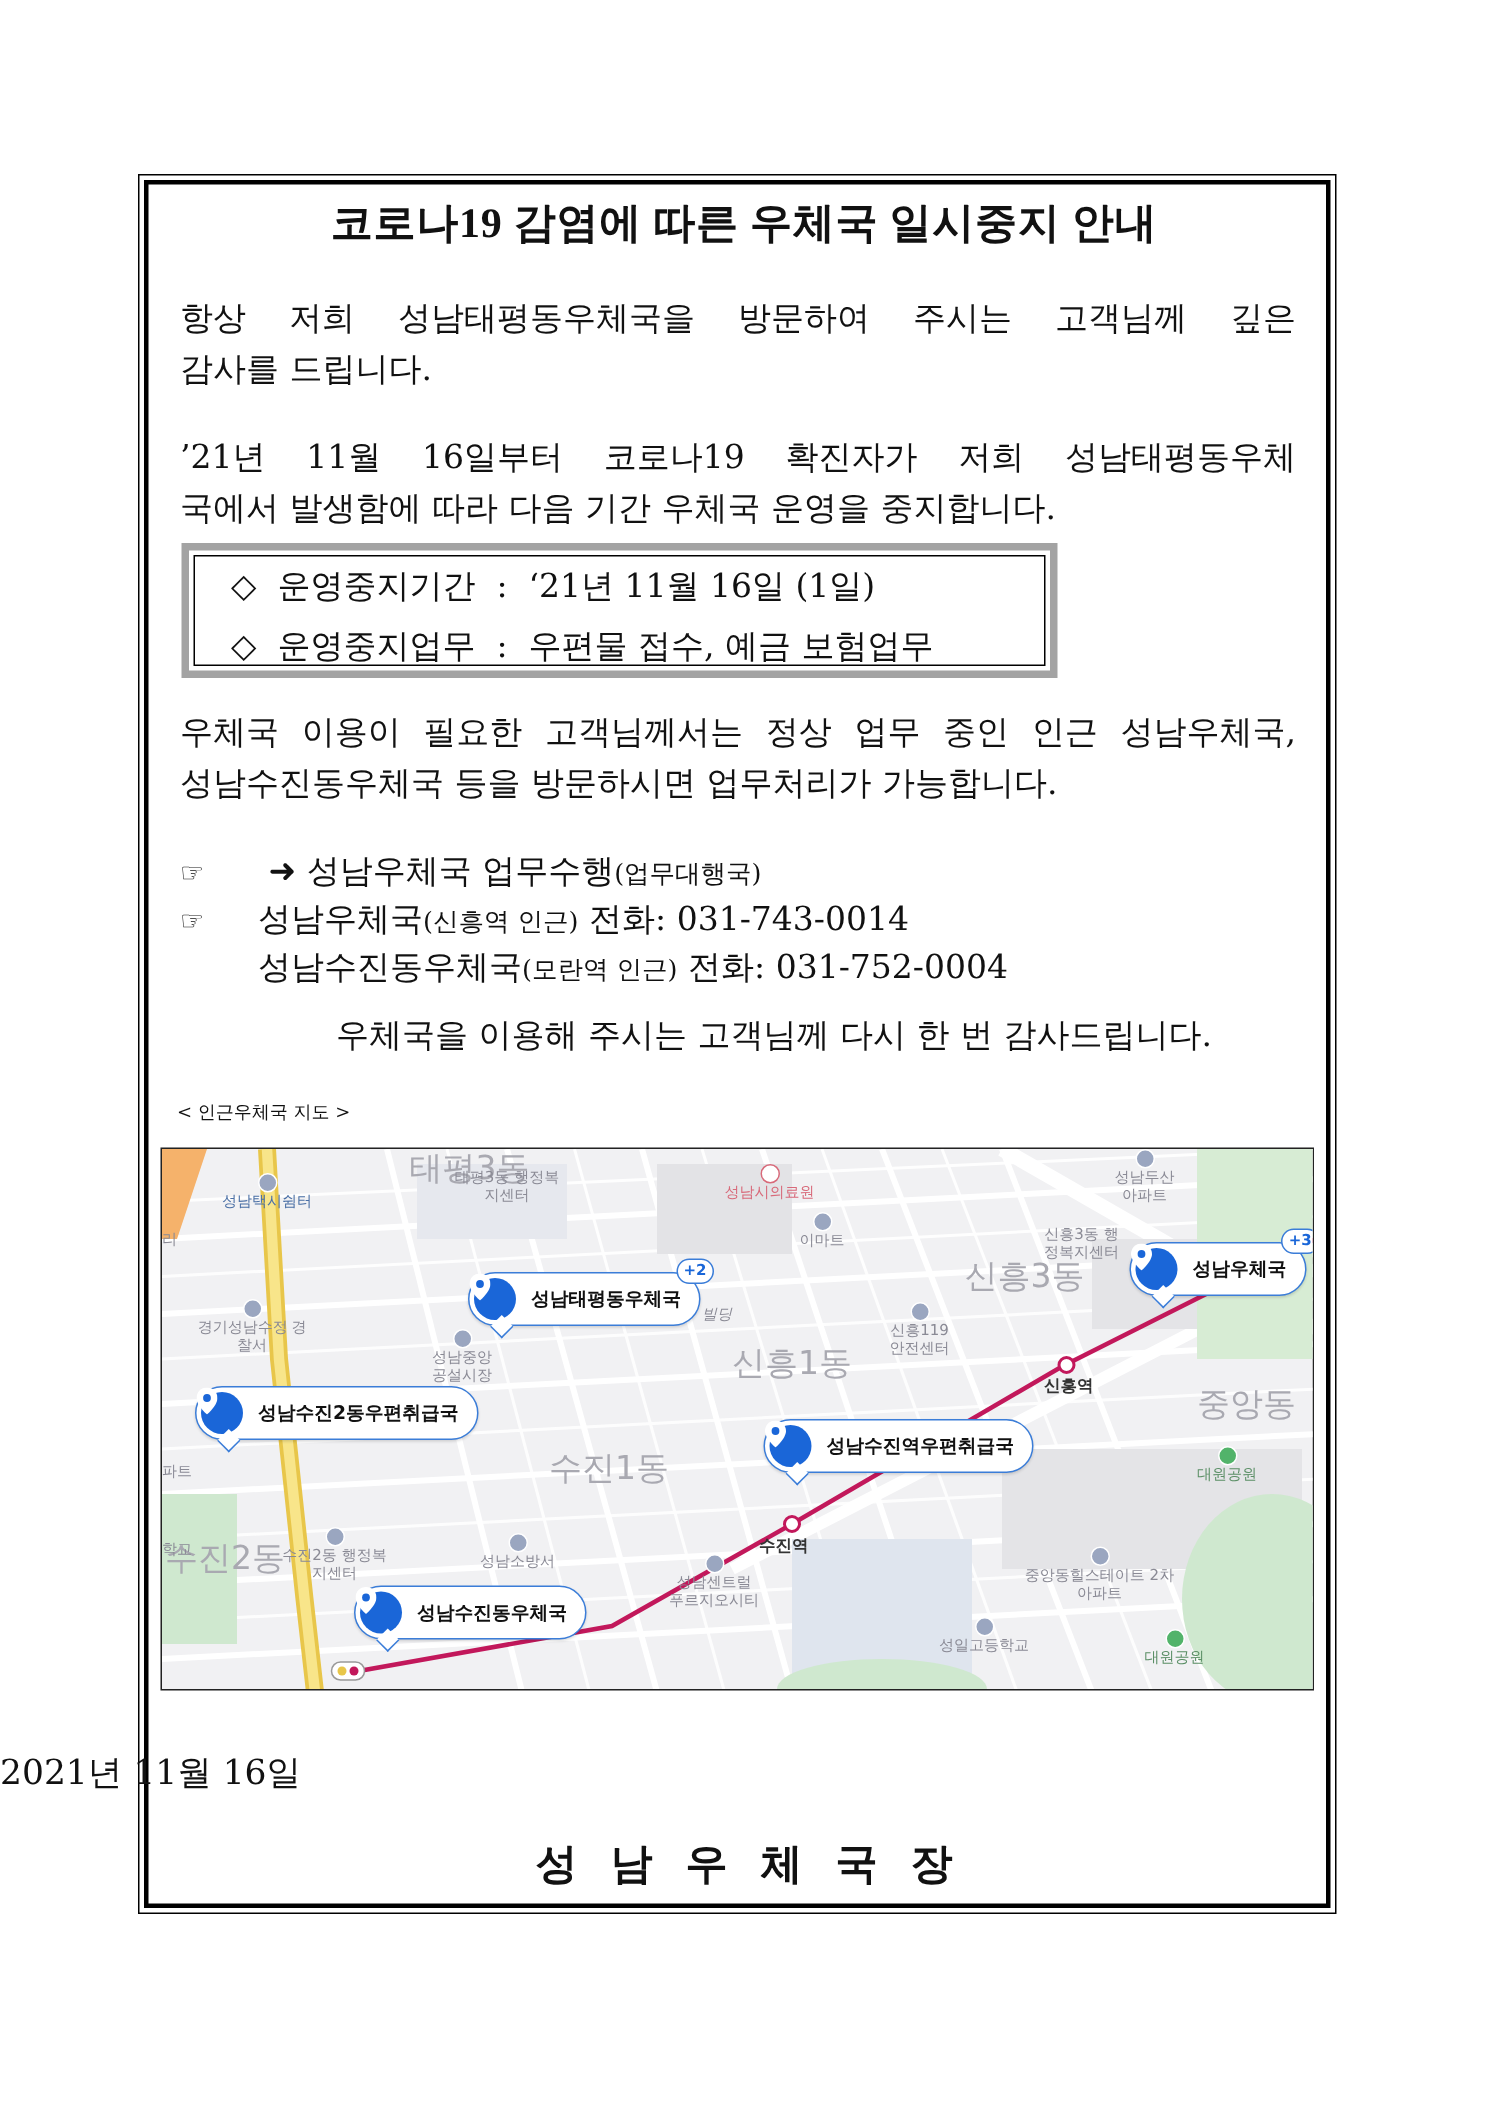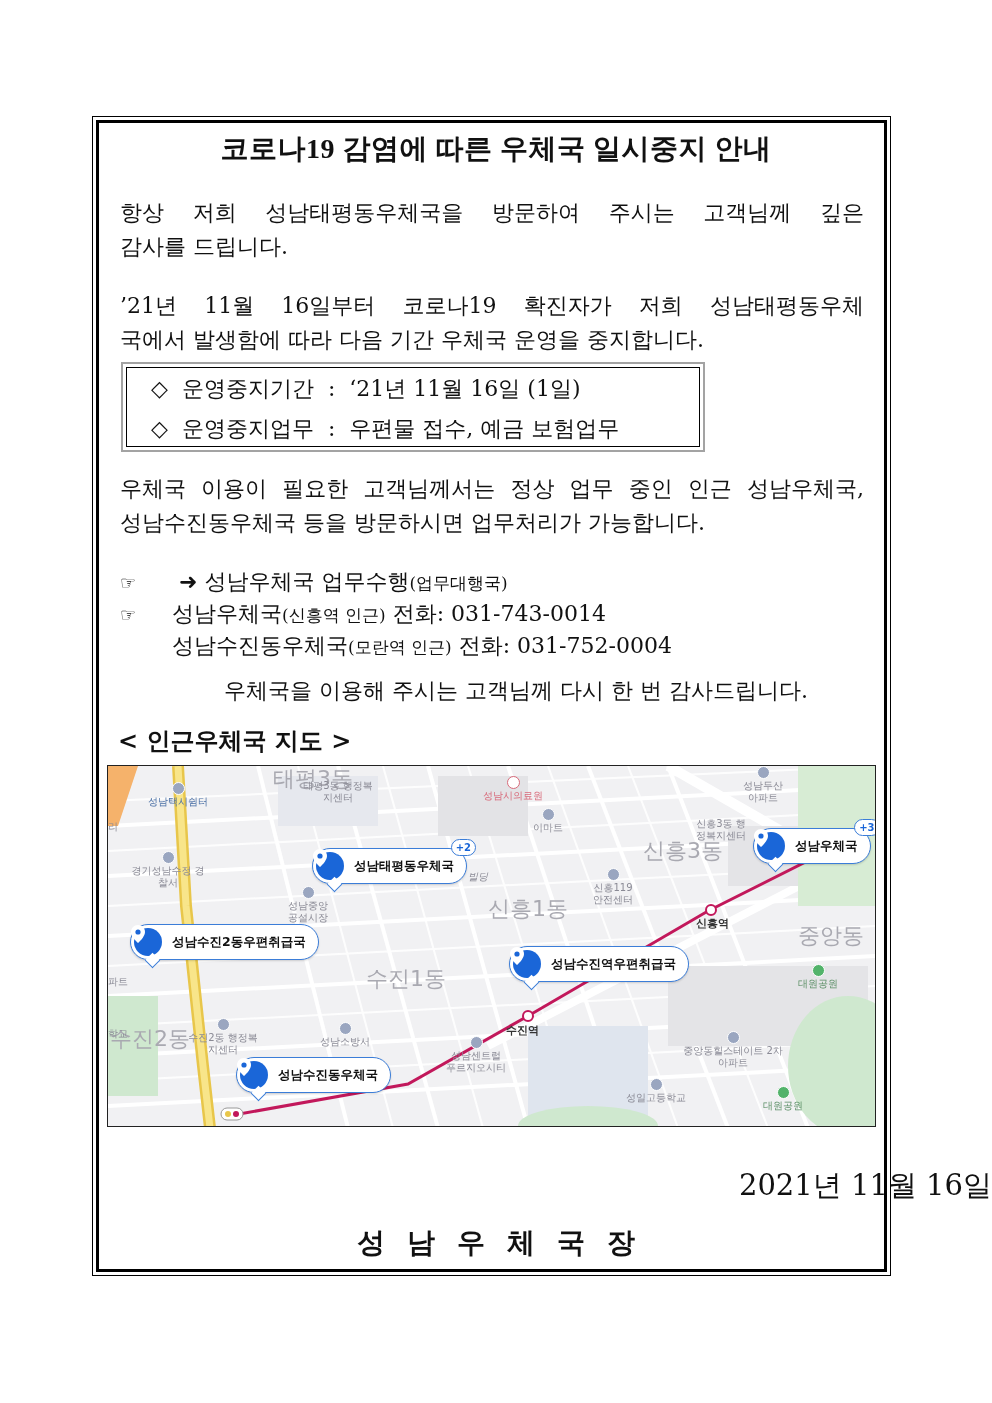--- a/index.html
+++ b/index.html
@@ -12,35 +12,35 @@
   .title { position: absolute; left: 0; right: 0; top: 130px; text-align: center;
            font-family: Liberation Serif, serif; font-weight: bold;
            font-size: 28px; letter-spacing: 0.5px; }
   .para { position: absolute; left: 120px; width: 744px; font-size: 22px; line-height: 34px;
           text-align: justify; text-align-last: left; white-space: normal; }
   .para .line { display: block; text-align: justify; text-align-last: justify; }
   .para .line.last { text-align-last: left; }
   .p1 { top: 196px; }
   .p2 { top: 289px; }
   .box { position: absolute; left: 121px; top: 362px; width: 584px; height: 90px;
-         border: 2px solid #a3a3a3; box-sizing: border-box; }
+         border: 5px solid #a3a3a3; box-sizing: border-box; }
   .box-inner { position: absolute; left: 3px; top: 3px; right: 3px; bottom: 3px;
                border: 1px solid #000; }
   .box-row { position: absolute; left: 24px; font-size: 22px; line-height: 30px; }
   .box-row.r1 { top: 6px; }
   .box-row.r2 { top: 46px; }
   .p3 { top: 472px; }
   .info { position: absolute; left: 120px; width: 744px; font-size: 22px; line-height: 32px; }
   .info-row { display: flex; align-items: baseline; height: 32px; white-space: nowrap; }
   .hand { width: 52px; font-size: 18px; }
   .small { font-size: 17px; }
   .i1 { top: 566px; }
   .thanks { position: absolute; left: 0; right: 0; top: 674px; text-align: center;
             font-size: 22px; line-height: 34px; padding-left: 40px; }
-  .map-caption { position: absolute; left: 118px; top: 726px; font-size: 24px; line-height: 30px; font-weight: bold; }
+  .map-caption { position: absolute; left: 118px; top: 726px; font-size: 12px; line-height: 30px; }
   .map { position: absolute; left: 107px; top: 765px; width: 769px; height: 362px;
          border: 1px solid #222; box-sizing: border-box; overflow: hidden; background: #f1f1f3; }
   .map svg { position: absolute; left: 0; top: 0; }
   .district { position: absolute; font-family: "DejaVu Sans", "Liberation Sans", sans-serif;
               font-size: 22px; color: #a9a9b1; white-space: nowrap; }
   .poi { position: absolute; font-family: "DejaVu Sans", "Liberation Sans", sans-serif;
          font-size: 10px; line-height: 12px; color: #8a8a95; text-align: center; white-space: nowrap; }
   .poi.blue { color: #4a6fa5; }
   .poi.red { color: #d86a7a; }
   .poi .dot { display: block; margin: 0 auto 1px; width: 11px; height: 11px; border-radius: 50%;
@@ -56,21 +56,21 @@
                 transform: rotate(45deg); }
   .pin-icon { width: 28px; height: 28px; border-radius: 50%; background: #1a66d8; display: flex;
               align-items: center; justify-content: center; margin-right: 10px; flex-shrink: 0; }
   .pin-label { font-family: "DejaVu Sans", "Liberation Sans", sans-serif; font-weight: bold;
                font-size: 12.5px; color: #111; white-space: nowrap; }
   .badge { position: absolute; top: -10px; right: -10px; background: #fff; border: 1.5px solid #3b7dd8;
            border-radius: 10px; font-family: "DejaVu Sans", sans-serif; font-size: 10px; font-weight: bold;
            color: #1a66d8; padding: 0 4px; line-height: 15px; }
   .station { position: absolute; font-family: "DejaVu Sans", sans-serif; font-size: 11px; color: #333;
              font-weight: bold; white-space: nowrap; }
-  .date { position: absolute; left: 0; right: 0; top: 1166px; text-align: right; font-size: 29px; }
+  .date { position: absolute; left: 0; right: 0; top: 1166px; text-align: left; font-size: 23px; }
   .signer { position: absolute; left: 0; right: 0; top: 1224px; text-align: center; font-size: 28px;
             font-weight: bold; letter-spacing: 22px; padding-left: 22px;
             font-family: "DejaVu Sans", "Liberation Sans", sans-serif; }
 </style>
 </head>
 <body>
 
 <div class="frame">
   <div class="frame-inner"></div>
 </div>
@@ -207,21 +207,21 @@
   <div class="district" style="left:258px;top:198px;">수진1동</div>
   <div class="district" style="left:2px;top:258px;">수진2동</div>
   <div class="district" style="left:690px;top:155px;">중앙동</div>
 
   <div class="poi blue" style="left:40px;top:16px;"><span class="dot"></span><span>성남택시쉼터</span></div>
   <div class="poi" style="left:195px;top:14px;width:70px;white-space:normal;"><span>태평3동 행정복지센터</span></div>
   <div class="poi red" style="left:375px;top:10px;"><span class="dot"></span><span>성남시의료원</span></div>
   <div class="poi" style="left:425px;top:42px;"><span class="dot"></span><span>이마트</span></div>
   <div class="poi" style="left:630px;top:0px;width:50px;white-space:normal;"><span class="dot"></span><span>성남두산 아파트</span></div>
   <div class="poi" style="left:588px;top:52px;width:50px;white-space:normal;"><span>신흥3동 행정복지센터</span></div>
-  <div class="poi" style="left:20px;top:85px;width:80px;white-space:normal;"><span class="dot"></span><span>경기성남수정 경찰서</span></div>
+  <div class="poi" style="left:20px;top:100px;width:80px;white-space:normal;font-family:Liberation Serif, serif;"><span class="dot"></span><span>경기성남수정 경찰서</span></div>
   <div class="poi" style="left:175px;top:120px;width:50px;white-space:normal;"><span class="dot"></span><span>성남중앙 공설시장</span></div>
   <div class="poi" style="left:480px;top:102px;width:50px;white-space:normal;"><span class="dot"></span><span>신흥119 안전센터</span></div>
   <div class="poi green" style="left:690px;top:198px;"><span class="dot"></span><span>대원공원</span></div>
   <div class="poi" style="left:80px;top:252px;width:70px;white-space:normal;"><span class="dot"></span><span>수진2동 행정복지센터</span></div>
   <div class="poi" style="left:212px;top:256px;"><span class="dot"></span><span>성남소방서</span></div>
   <div class="poi" style="left:575px;top:265px;width:100px;white-space:normal;"><span class="dot"></span><span>중앙동힐스테이트 2차아파트</span></div>
   <div class="poi" style="left:338px;top:270px;width:60px;white-space:normal;"><span class="dot"></span><span>성남센트럴 푸르지오시티</span></div>
   <div class="poi" style="left:518px;top:312px;"><span class="dot"></span><span>성일고등학교</span></div>
   <div class="poi green" style="left:655px;top:320px;"><span class="dot"></span><span>대원공원</span></div>
   <div class="poi" style="left:360px;top:105px;font-style:italic;">빌딩</div>

